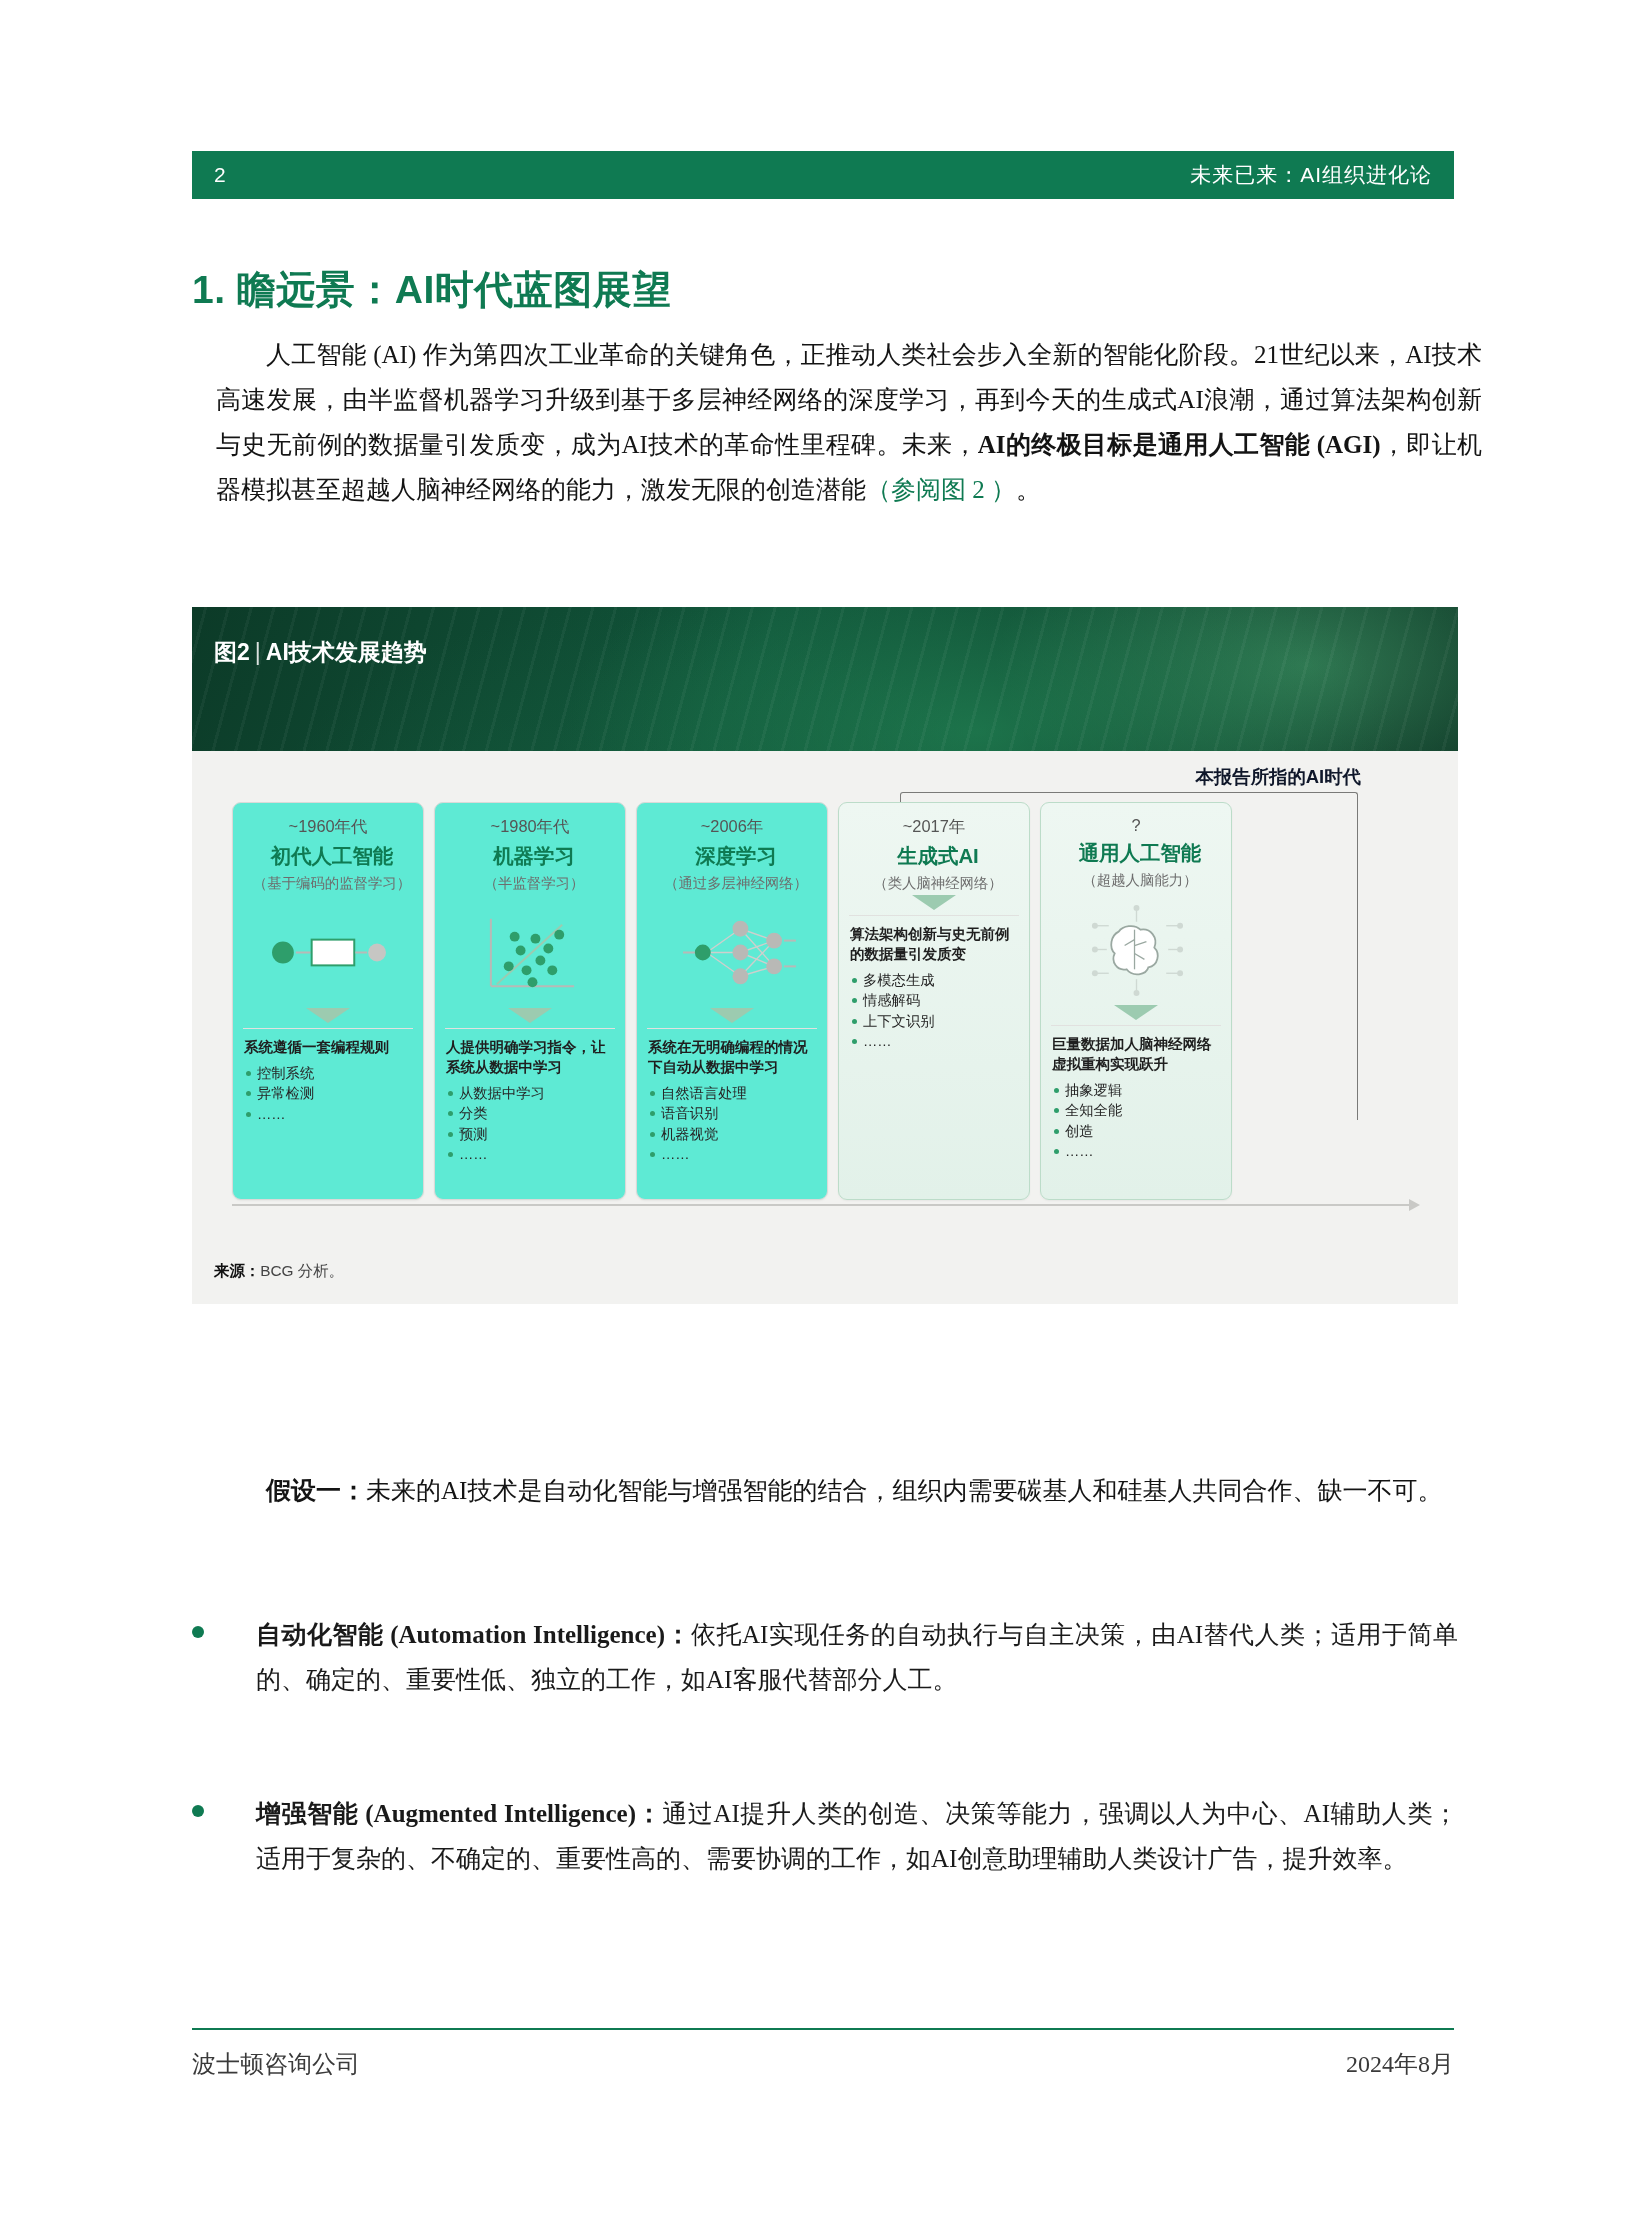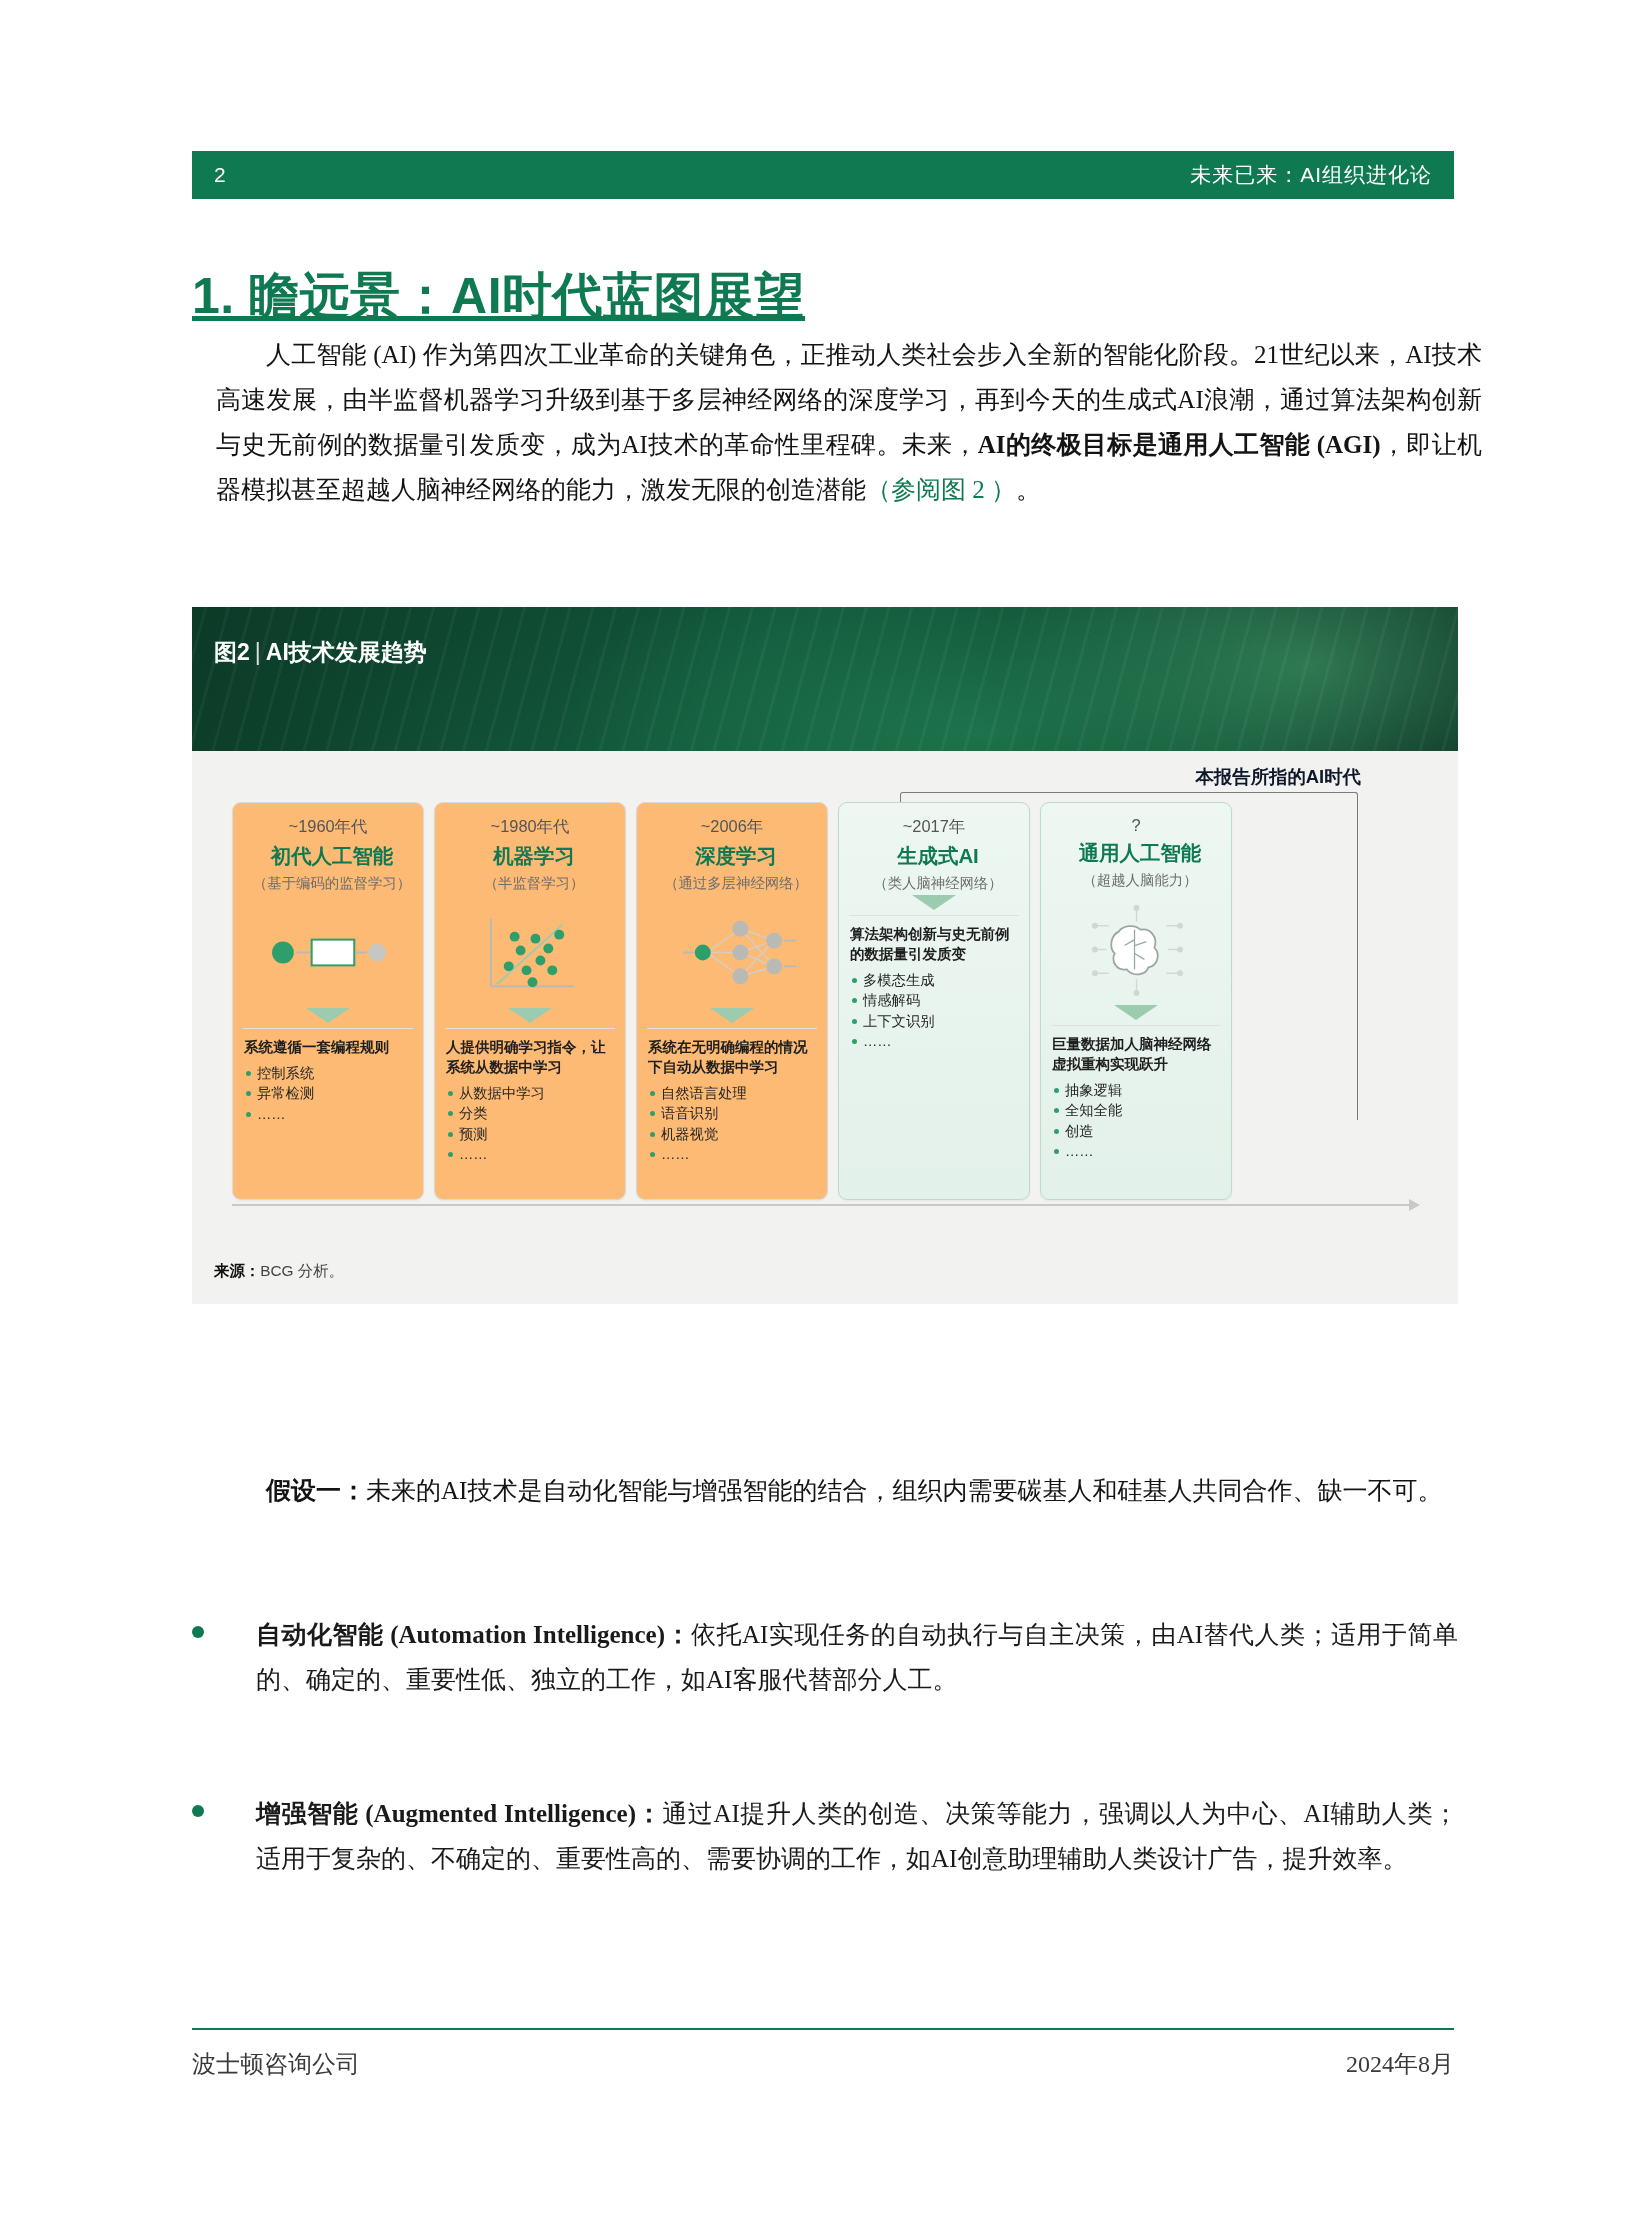--- a/index.html
+++ b/index.html
@@ -24,24 +24,23 @@
   .header .pagenum{
     color:#ffffff;font-size:21px;font-family:"Liberation Sans", sans-serif;
   }
   .header .htitle{
     color:#ffffff;font-size:21px;font-family:"Liberation Sans", sans-serif;
     letter-spacing:1px;
   }
   
   .sec-title{
     position:absolute;left:192px;top:263px;width:1262px;
-    color:#0f7a52;font-size:50px;font-weight:bold;
+    color:#0f7a52;font-size:39px;font-weight:bold;
     font-family:"Liberation Sans", sans-serif;
     letter-spacing:0.5px;
-    text-decoration:underline;
   }
   
   .para{
     position:absolute;left:192px;width:1266px;
     font-size:25px;line-height:45px;
     text-align:justify;
     color:#141414;
     margin-left:24px;
   }
   .para.indent{text-indent:2em;}
@@ -92,21 +91,21 @@
     box-sizing:border-box;
     z-index:2;
   }
   .cards{
     position:absolute;left:40px;top:195px;width:1186px;height:398px;
     display:flex;gap:10px;
     z-index:3;
   }
   .card{
     width:192px;
-    background:#fdba74;
+    background:#5eead4;
     border:1px solid #dadad8;
     border-radius:9px;
     box-sizing:border-box;
     position:relative;
     display:flex;flex-direction:column;
     box-shadow:0 1px 2px rgba(0,0,0,0.05);
   }
   .card.hl{
     background:linear-gradient(180deg,#eef7f2 0%,#e2f1e9 100%);
     border-color:#bcdcc9;

